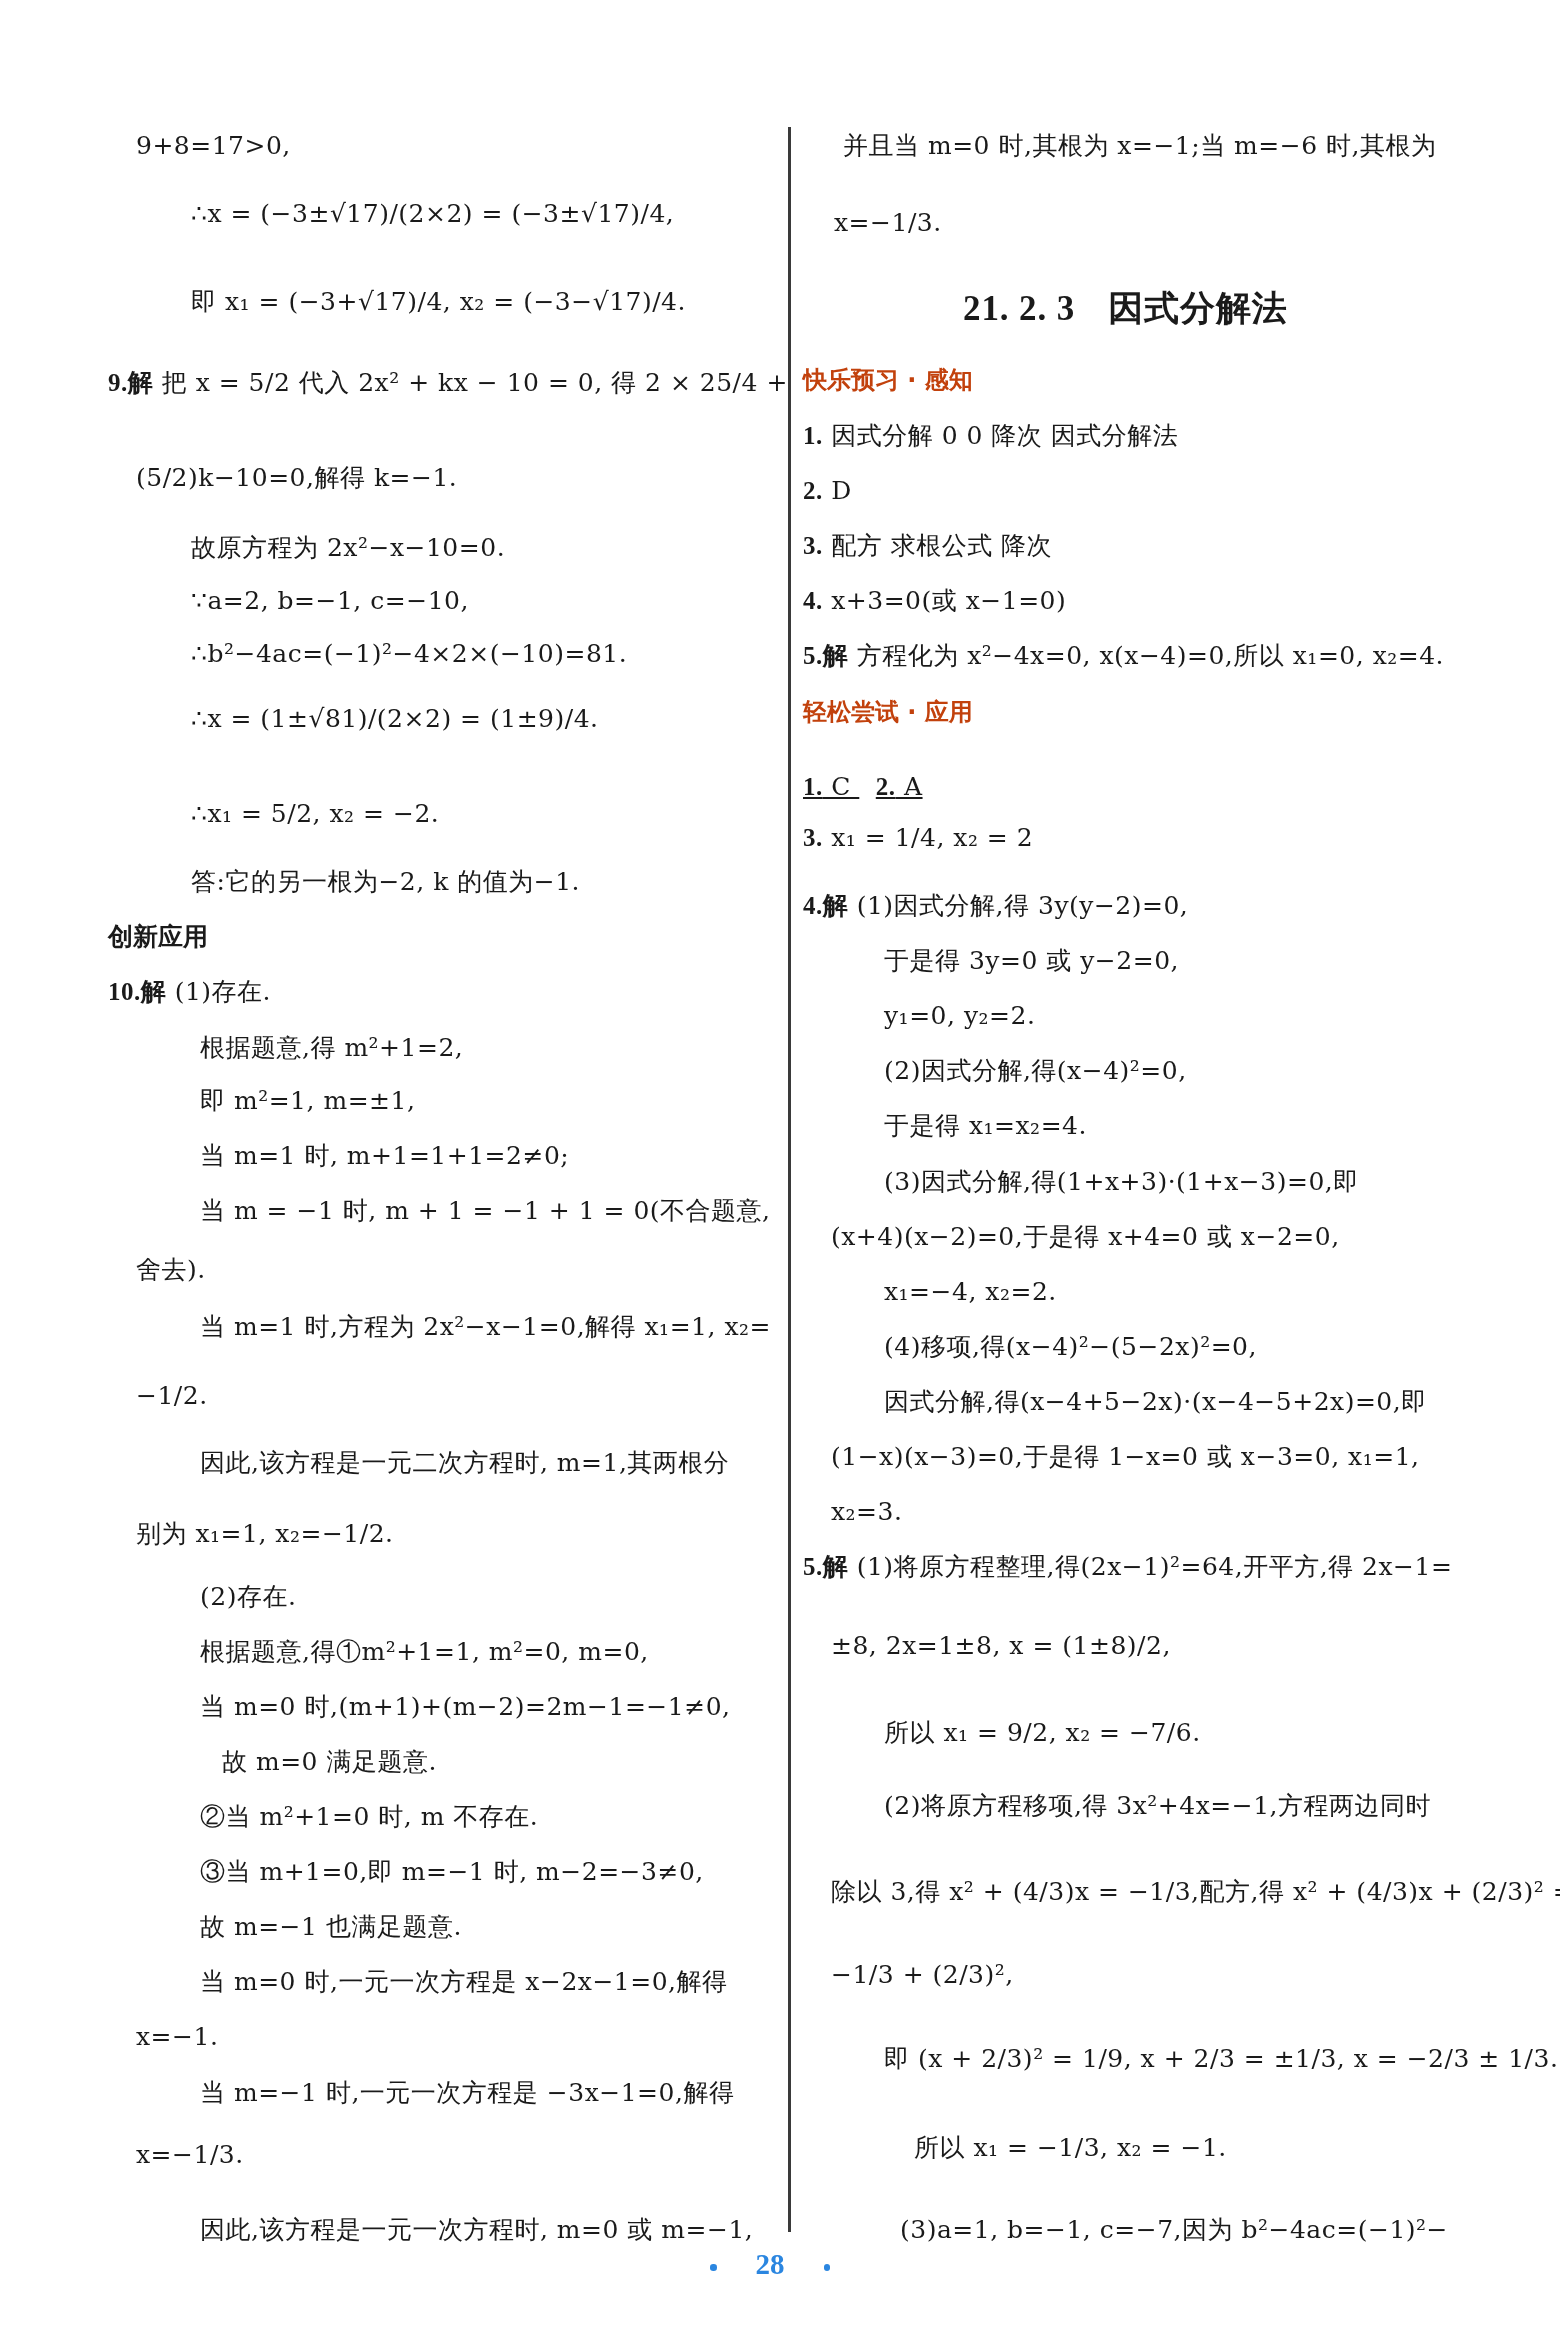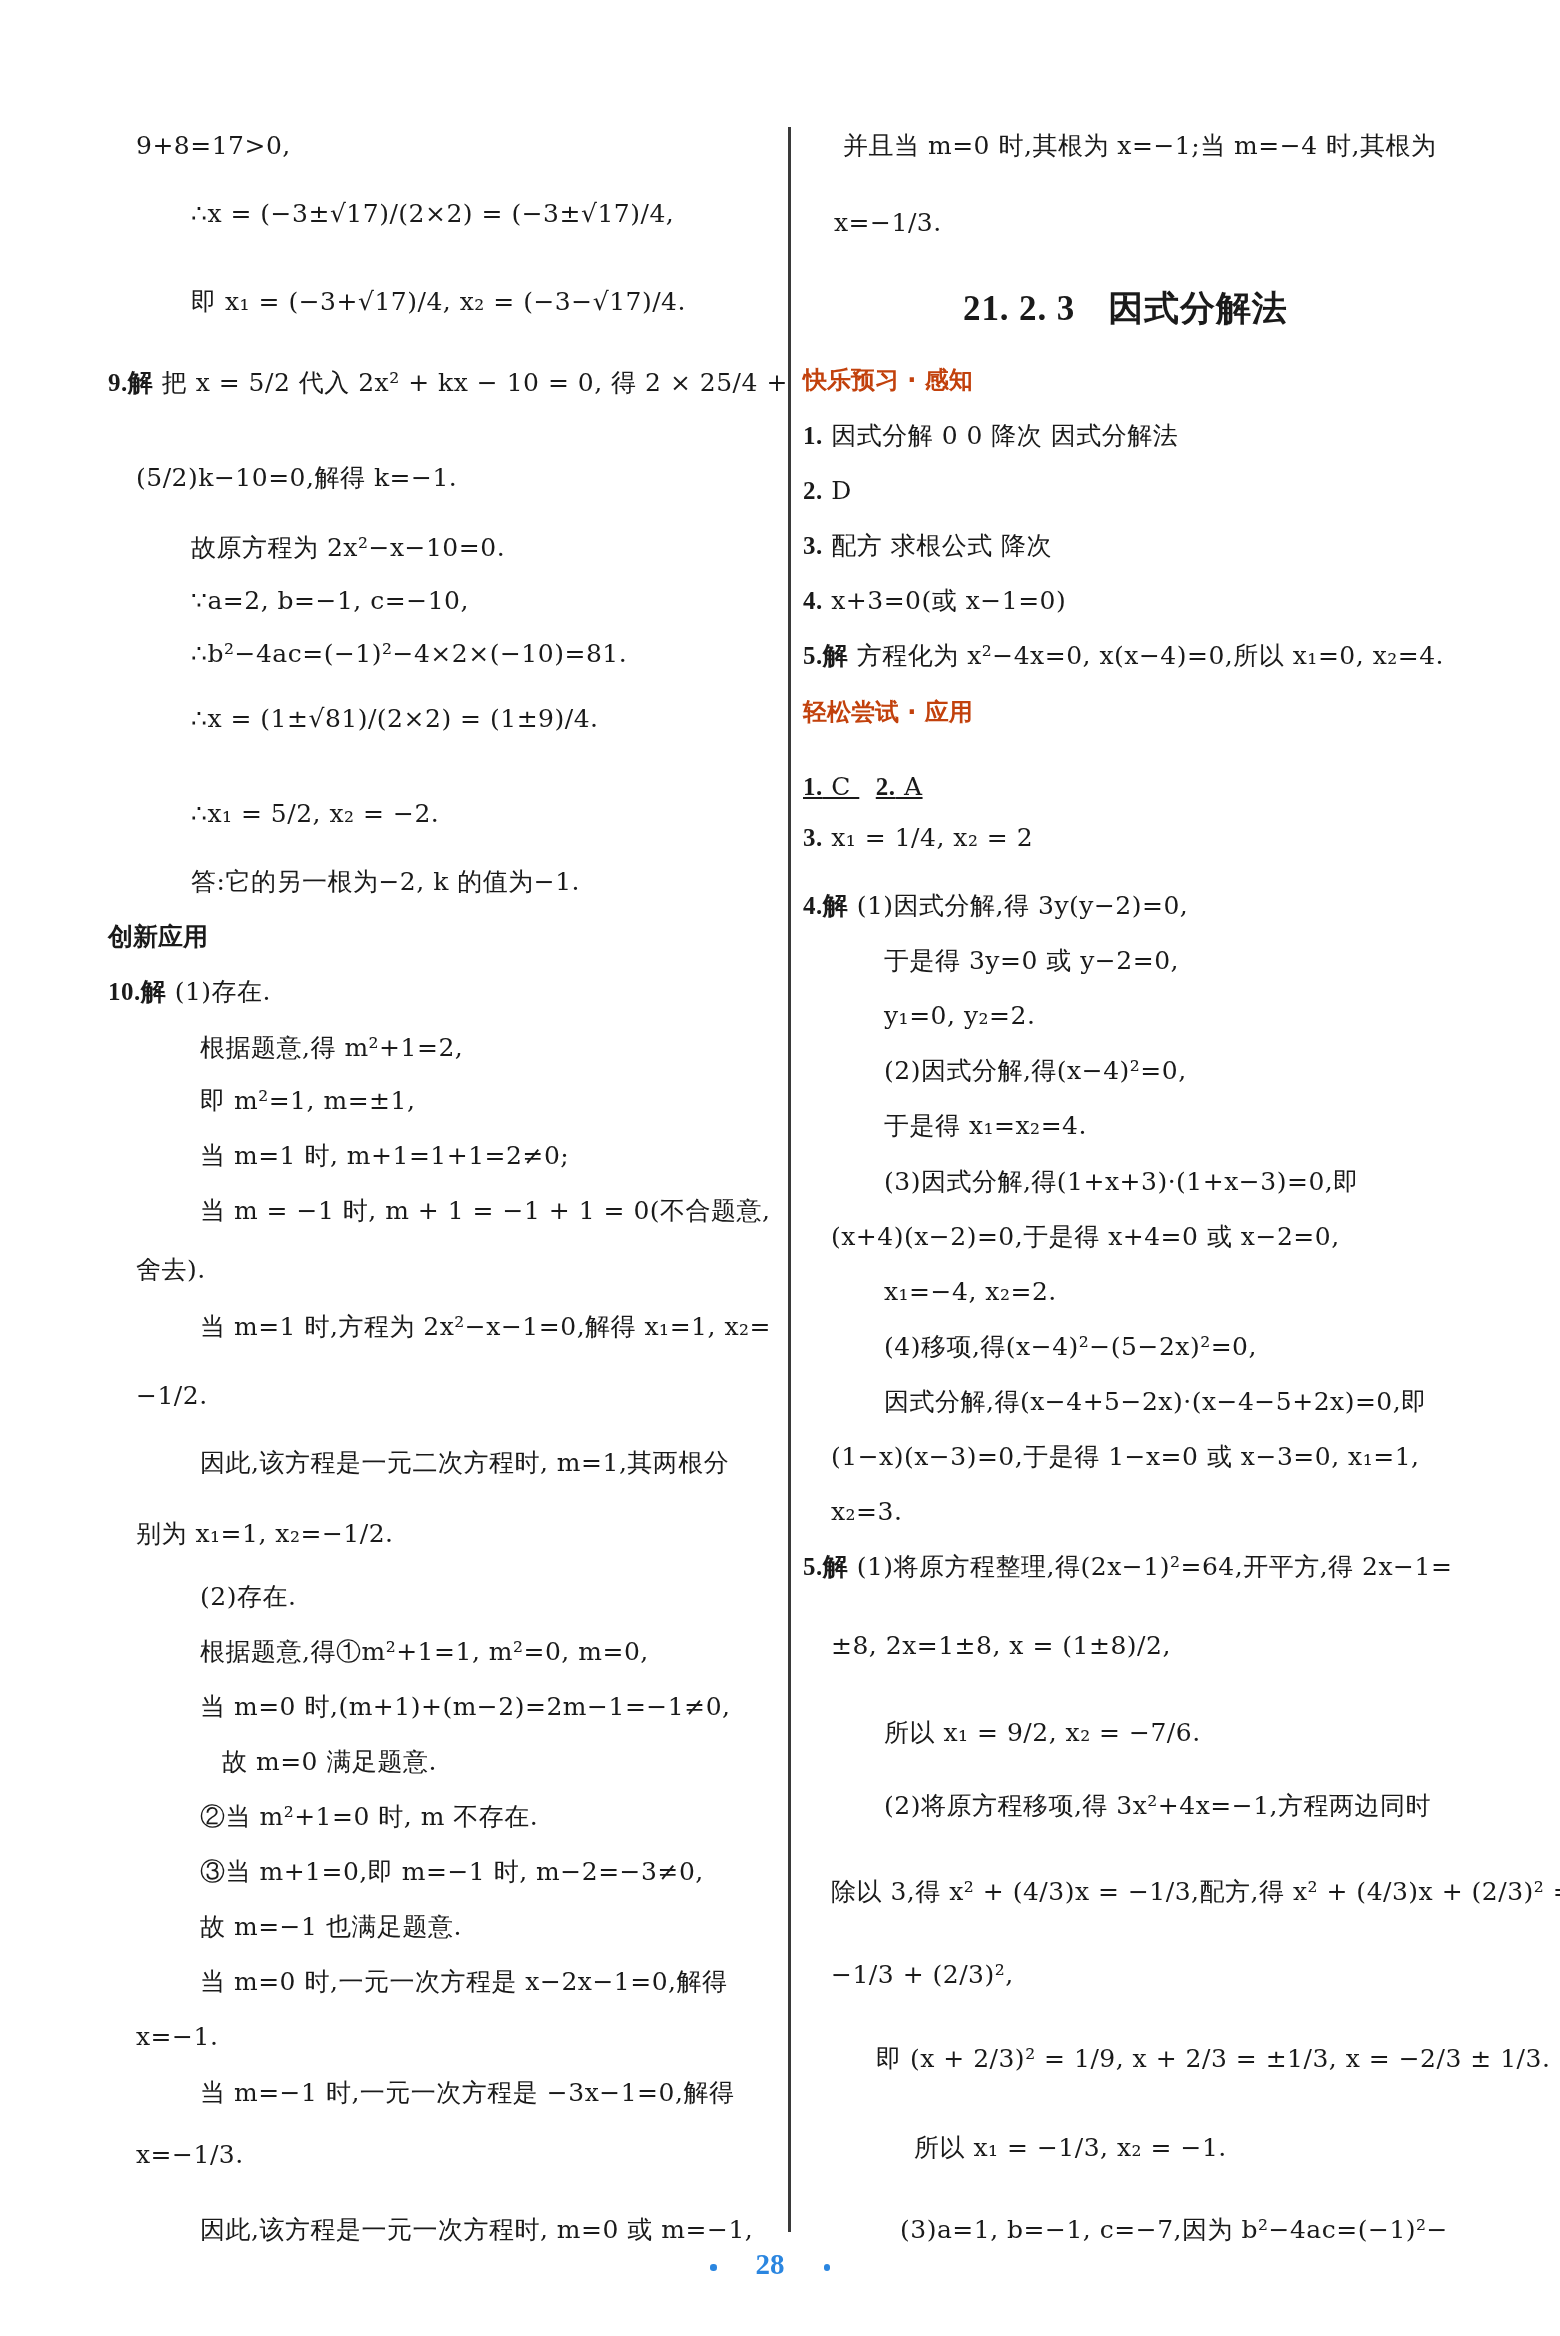--- a/index.html
+++ b/index.html
@@ -85,21 +85,21 @@
       <div class="line" style="left: 136px; top: 2136px;"><span>x=−1/3.</span></div>
       <div class="line" style="left: 200px; top: 2211px;"><span>因此,该方程是一元一次方程时, m=0 或 m=−1,</span></div>
     </div>
 
   <div class="col col-right" id="right-col">
     <div class="section-title" id="sec-title" style="left: 171px; top: 285px;">
       <span>21. 2. 3</span><span class="cn">因式分解法</span>
     </div>
     <div class="heading-blue" id="rsub0" style="left: 11px; top: 362px;">快乐预习 · 感知</div>
     <div class="heading-blue" id="rsub1" style="left: 11px; top: 694px;">轻松尝试 · 应用</div>
-  <div class="line" style="left: 51px; top: 127px;"><span>并且当 m=0 时,其根为 x=−1;当 m=−4 时,其根为</span></div>
+  <div class="line" style="left: 51px; top: 127px;"><span>并且当 m=0 时,其根为 x=−1;当 m=−6 时,其根为</span></div>
       <div class="line" style="left: 42px; top: 204px;"><span>x=−1/3.</span></div>
       <div class="line" style="left: 11px; top: 417px;"><span class="num">1.</span><span> 因式分解   0   0   降次   因式分解法</span></div>
       <div class="line" style="left: 11px; top: 472px;"><span class="num">2.</span><span> D</span></div>
       <div class="line" style="left: 11px; top: 527px;"><span class="num">3.</span><span> 配方   求根公式   降次</span></div>
       <div class="line" style="left: 11px; top: 582px;"><span class="num">4.</span><span> x+3=0(或 x−1=0)</span></div>
       <div class="line" style="left: 11px; top: 637px;"><span class="num">5.</span><span class="jie">解</span><span> 方程化为 x²−4x=0, x(x−4)=0,所以 x₁=0, x₂=4.</span></div>
       <div class="line" style="left: 11px; top: 768px; text-decoration: underline;"><span class="num">1.</span><span> C   </span><span class="num" style="margin-left: 16.5px;">2.</span><span> A</span></div>
       <div class="line" style="left: 11px; top: 819px;"><span class="num">3.</span><span> x₁ = 1/4, x₂ = 2</span></div>
       <div class="line" style="left: 11px; top: 887px;"><span class="num">4.</span><span class="jie">解</span><span> (1)因式分解,得 3y(y−2)=0,</span></div>
       <div class="line" style="left: 92px; top: 942px;"><span>于是得 3y=0 或 y−2=0,</span></div>
@@ -112,21 +112,21 @@
       <div class="line" style="left: 92px; top: 1328px;"><span>(4)移项,得(x−4)²−(5−2x)²=0,</span></div>
       <div class="line" style="left: 92px; top: 1383px;"><span>因式分解,得(x−4+5−2x)·(x−4−5+2x)=0,即</span></div>
       <div class="line" style="left: 39px; top: 1438px;"><span>(1−x)(x−3)=0,于是得 1−x=0 或 x−3=0, x₁=1,</span></div>
       <div class="line" style="left: 39px; top: 1493px;"><span>x₂=3.</span></div>
       <div class="line" style="left: 11px; top: 1548px;"><span class="num">5.</span><span class="jie">解</span><span> (1)将原方程整理,得(2x−1)²=64,开平方,得 2x−1=</span></div>
       <div class="line" style="left: 39px; top: 1627px;"><span>±8, 2x=1±8, x = (1±8)/2,</span></div>
       <div class="line" style="left: 92px; top: 1714px;"><span>所以 x₁ = 9/2, x₂ = −7/6.</span></div>
       <div class="line" style="left: 92px; top: 1787px;"><span>(2)将原方程移项,得 3x²+4x=−1,方程两边同时</span></div>
       <div class="line" style="left: 39px; top: 1873px;"><span>除以 3,得 x² + (4/3)x = −1/3,配方,得 x² + (4/3)x + (2/3)² =</span></div>
       <div class="line" style="left: 39px; top: 1956px;"><span>−1/3 + (2/3)²,</span></div>
-      <div class="line" style="left: 84px; top: 2040px;"><span>即 (x + 2/3)² = 1/9, x + 2/3 = ±1/3, x = −2/3 ± 1/3.</span></div>
+      <div class="line" style="left: 92px; top: 2040px;"><span>即 (x + 2/3)² = 1/9, x + 2/3 = ±1/3, x = −2/3 ± 1/3.</span></div>
       <div class="line" style="left: 92px; top: 2129px; margin-left: 30px;"><span>所以 x₁ = −1/3, x₂ = −1.</span></div>
       <div class="line" style="left: 92px; top: 2211px; margin-left: 16px;"><span>(3)a=1, b=−1, c=−7,因为 b²−4ac=(−1)²−</span></div>
     </div>
 
   <div class="page-number">
     <span class="dot"></span><span>28</span><span class="dot"></span>
   </div>
 </div>
 
 

